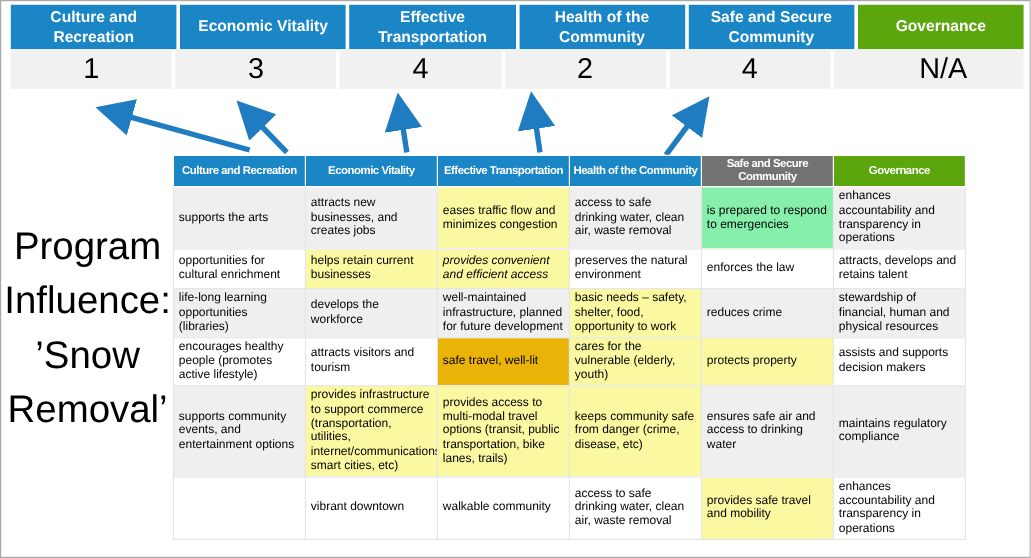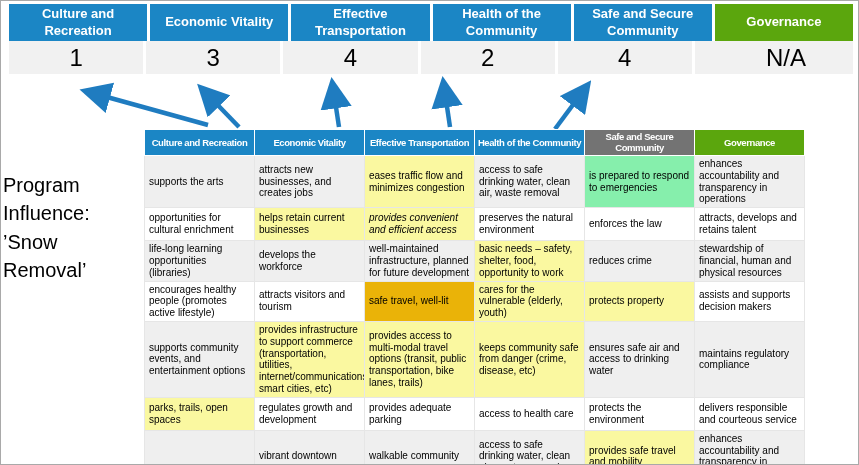--- a/index.html
+++ b/index.html
@@ -24,22 +24,22 @@
   .sb-score{
     flex:1 1 0;height:33px;margin-top:0;
     display:flex;align-items:center;justify-content:center;
     font-size:24px;color:#000;
   }
   .sb-scores{margin-top:0;}
   
   .arrows{position:absolute;left:0;top:0;pointer-events:none;}
   
   .program-label{
-    position:absolute;left:2px;top:170px;width:140px;
-    font-size:20px;line-height:1.42;color:#000;
+    position:absolute;left:2px;top:182px;width:140px;
+    text-align:center;font-size:32px;line-height:1.42;color:#000;
   }
   
   table.matrix{
     position:absolute;left:143px;top:128px;width:661px;
     border-collapse:collapse;table-layout:fixed;
   }
   table.matrix th{
     color:#fff;font-weight:bold;font-size:9.5px;letter-spacing:-0.4px;
     text-align:center;vertical-align:middle;
     height:23px;padding:1px 2px;white-space:nowrap;overflow:hidden;
@@ -149,28 +149,20 @@
         </tr>
         <tr>
           <td>supports community events, and entertainment options</td>
           <td style="background: rgb(250, 248, 160);">provides infrastructure to support commerce (transportation, utilities, internet/communications, smart cities, etc)</td>
           <td style="background: rgb(250, 248, 160);">provides access to multi-modal travel options (transit, public transportation, bike lanes, trails)</td>
           <td style="background: rgb(250, 248, 160);">keeps community safe from danger (crime, disease, etc)</td>
           <td>ensures safe air and access to drinking water</td>
           <td>maintains regulatory compliance</td>
         </tr>
         <tr>
-          <td style="background: rgb(250, 248, 160);">parks, trails, open spaces</td>
-          <td>regulates growth and development</td>
-          <td>provides adequate parking</td>
-          <td>access to health care</td>
-          <td>protects the environment</td>
-          <td>delivers responsible and courteous service</td>
-        </tr>
-        <tr>
           <td></td>
           <td>vibrant downtown</td>
           <td>walkable community</td>
           <td>access to safe drinking water, clean air, waste removal</td>
           <td style="background: rgb(250, 248, 160);">provides safe travel and mobility</td>
           <td>enhances accountability and transparency in operations</td>
         </tr>
       </tbody>
   </table>
 

